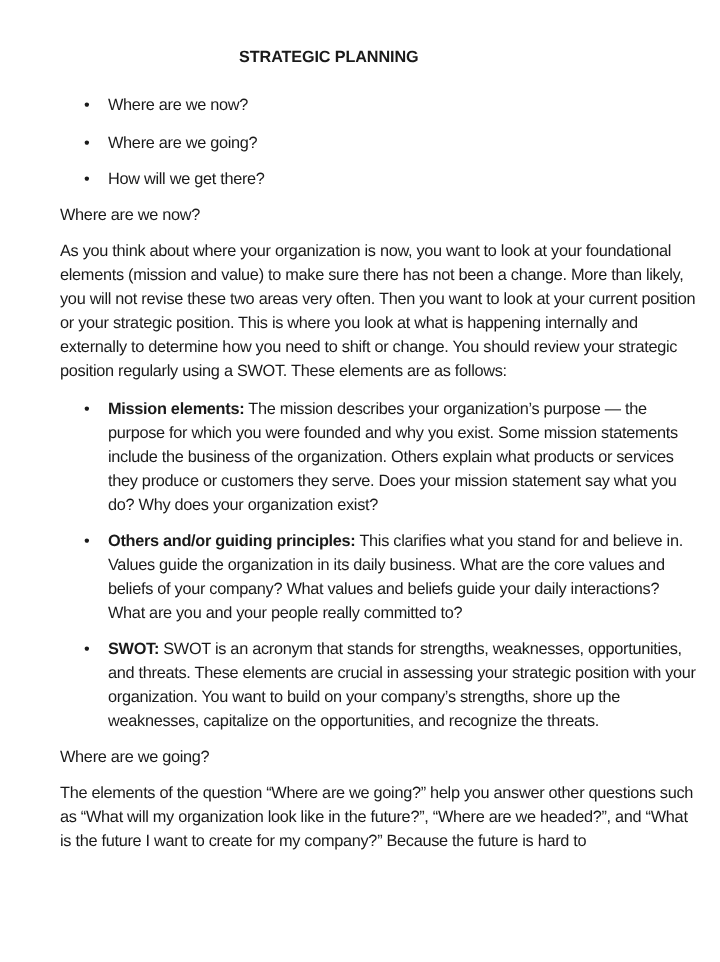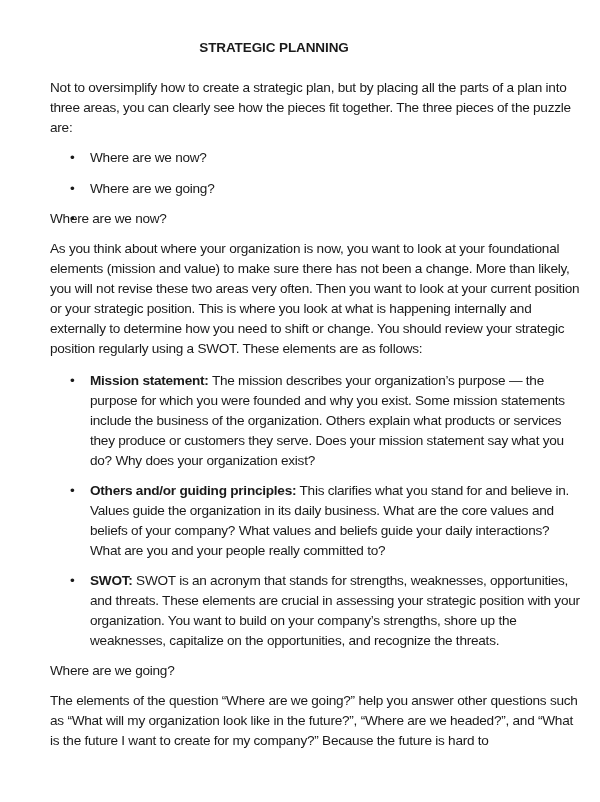--- a/index.html
+++ b/index.html
@@ -23,43 +23,43 @@
     ul.simple li { margin-bottom: 10.6px; }
     b { font-weight: bold; }
   </style>
 </head>
 <body>
 
 <div class="page">
   <div class="title">STRATEGIC PLANNING</div>
 
   <div class="content">
-    <p>Not to oversimplify how to create a strategic plan, but by placing all the parts of a plan into three areas, you can clearly see how the pieces fit together. The three pieces of the puzzle are:</p>
 
     <ul class="simple">
       <li>
         <span class="bullet">•</span>
         <span>Where are we now?</span>
       </li>
       <li>
         <span class="bullet">•</span>
         <span>Where are we going?</span>
       </li>
       <li style="margin-bottom:6px">
         <span class="bullet">•</span>
+        <span>How will we get there?</span>
       </li>
     </ul>
 
     <p>Where are we now?</p>
     <p style="margin-bottom:12px">As you think about where your organization is now, you want to look at your foundational elements (mission and value) to make sure there has not been a change. More than likely, you will not revise these two areas very often. Then you want to look at your current position or your strategic position. This is where you look at what is happening internally and externally to determine how you need to shift or change. You should review your strategic position regularly using a SWOT. These elements are as follows:</p>
 
     <ul>
       <li>
         <span class="bullet">•</span>
-        <b>Mission statement:</b><span> The mission describes your organization’s purpose — the purpose for which you were founded and why you exist. Some mission statements include the business of the organization. Others explain what products or services they produce or customers they serve. Does your mission statement say what you do? Why does your organization exist?</span>
+        <b>Mission elements:</b><span> The mission describes your organization’s purpose — the purpose for which you were founded and why you exist. Some mission statements include the business of the organization. Others explain what products or services they produce or customers they serve. Does your mission statement say what you do? Why does your organization exist?</span>
       </li>
       <li>
         <span class="bullet">•</span>
         <b>Others and/or guiding principles:</b><span> This clarifies what you stand for and believe in. Values guide the organization in its daily business. What are the core values and beliefs of your company? What values and beliefs guide your daily interactions? What are you and your people really committed to?</span>
       </li>
       <li style="margin-bottom:6px">
         <span class="bullet">•</span>
         <b>SWOT:</b><span> SWOT is an acronym that stands for strengths, weaknesses, opportunities, and threats. These elements are crucial in assessing your strategic position with your organization. You want to build on your company’s strengths, shore up the weaknesses, capitalize on the opportunities, and recognize the threats.</span>
       </li>
     </ul>

